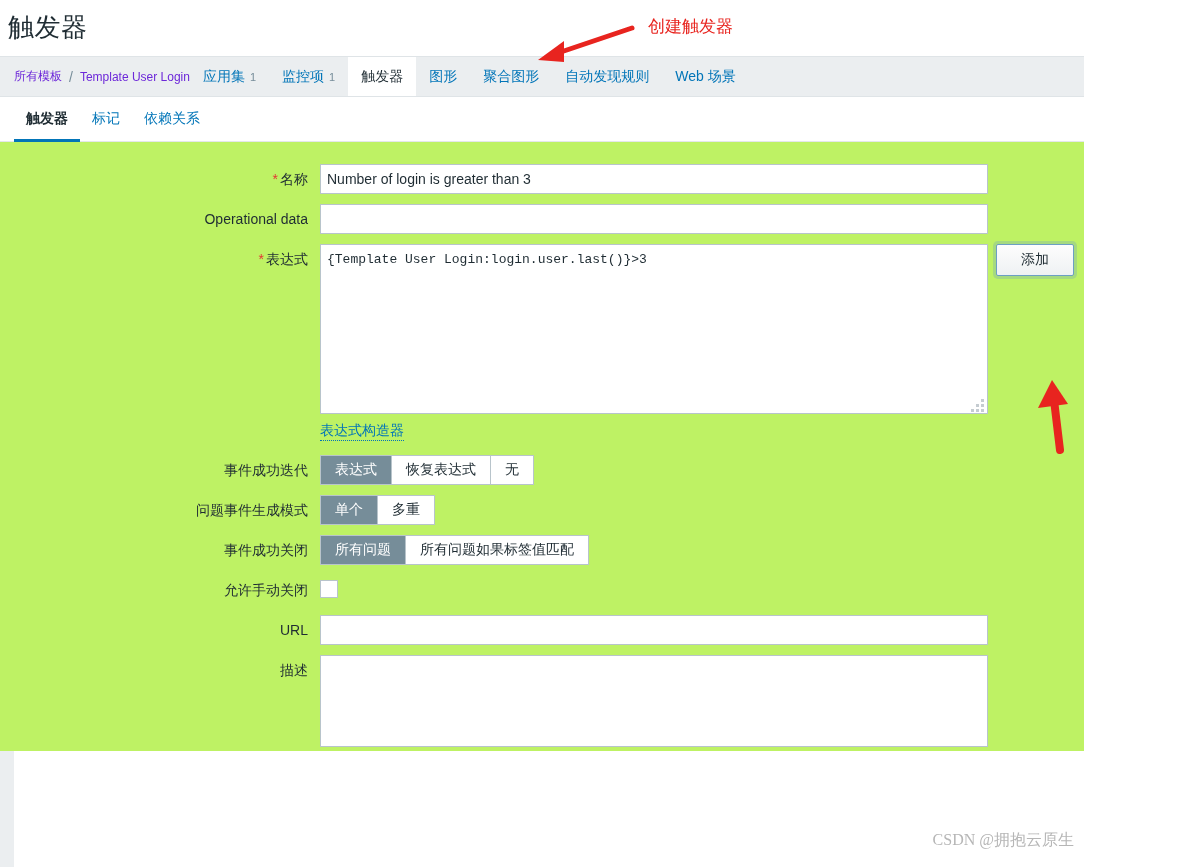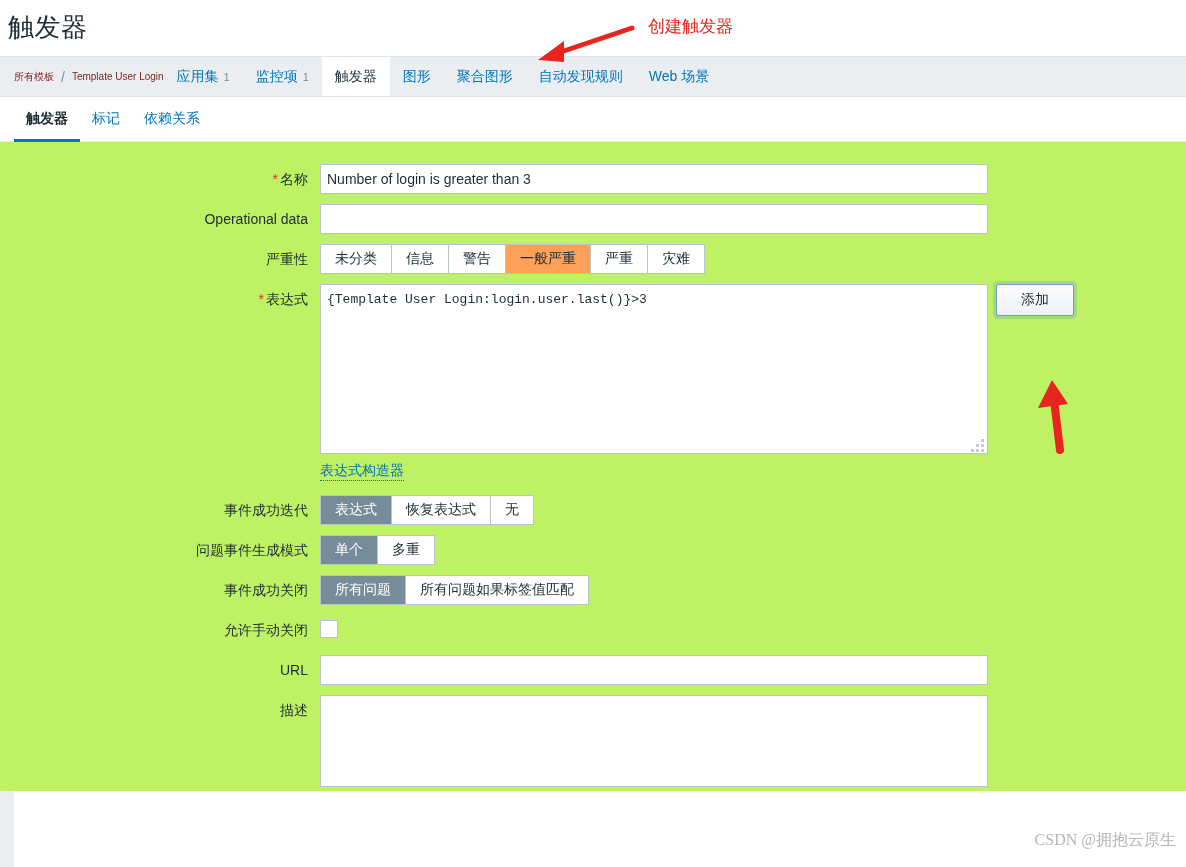--- a/index.html
+++ b/index.html
@@ -5,21 +5,21 @@
   * { box-sizing: border-box; }
   html, body {
     margin: 0; padding: 0;
     width: 1186px; height: 867px;
     background: #ffffff;
     font-family: "Liberation Sans", "DejaVu Sans", sans-serif;
     overflow: hidden;
   }
   #page {
     position: relative;
-    width: 1186px; height: 867px;
+    width: 1084px; height: 867px;
     background: #ffffff;
   }
 
   
   .page-header {
     height: 56px;
     padding: 10px 0 0 8px;
     background: #ffffff;
   }
   .page-title {
@@ -36,22 +36,22 @@
     height: 41px;
     background: #ebeef0;
     border-top: 1px solid #dfe4e7;
     border-bottom: 1px solid #dfe4e7;
     display: flex;
     align-items: stretch;
     padding-left: 14px;
   }
   .crumb-link {
     display: flex; align-items: center;
-    font-size: 10px;
-    color: #7f1d1d;
+    font-size: 12px;
+    color: #6d28d9;
     text-decoration: none;
     padding: 0 0px;
     white-space: nowrap;
   }
   .crumb-sep {
     display: flex; align-items: center;
     color: #768d99;
     font-size: 14px;
     padding: 0 7px;
   }
@@ -332,33 +332,20 @@
       </div>
     </div>
 
     <div class="form-row">
       <div class="form-label">Operational data</div>
       <div class="form-control">
         <input type="text" class="txt" value="" style="">
       </div>
     </div>
 
-    <div class="form-row">
-      <div class="form-label">严重性</div>
-      <div class="form-control">
-        <div class="seg">
-          <div class="opt">未分类</div>
-          <div class="opt">信息</div>
-          <div class="opt">警告</div>
-          <div class="opt sel-orange">一般严重</div>
-          <div class="opt">严重</div>
-          <div class="opt">灾难</div>
-        </div>
-      </div>
-    </div>
 
     <div class="form-row">
       <div class="form-label">
         <span class="req-star">*</span><span>表达式</span>
       </div>
       <div class="form-control">
         <div class="expr-wrap">
           <div style="position:relative;">
             <textarea class="expr" style="">{Template User Login:login.user.last()}&gt;3</textarea>
             <span class="resize-grip">

